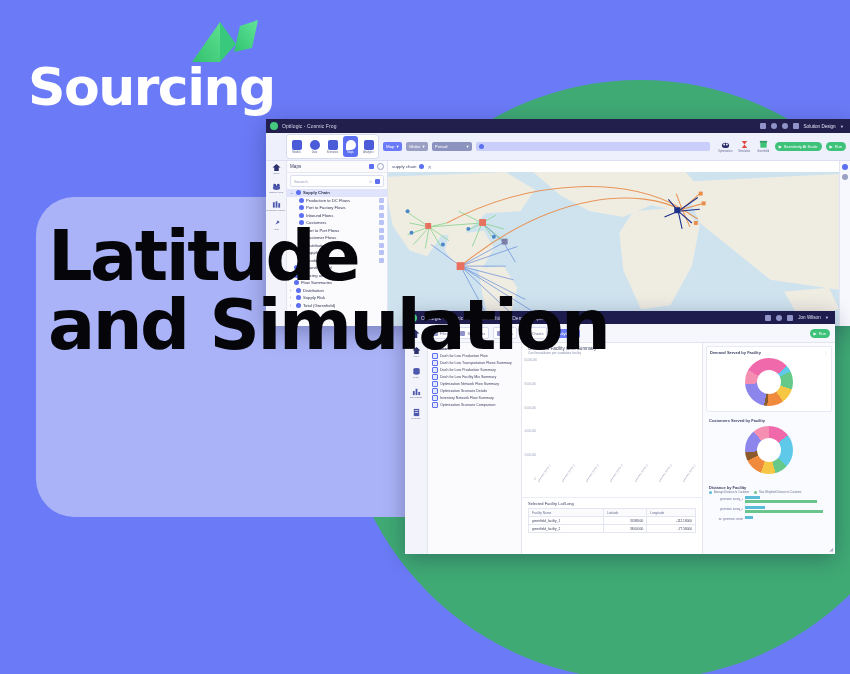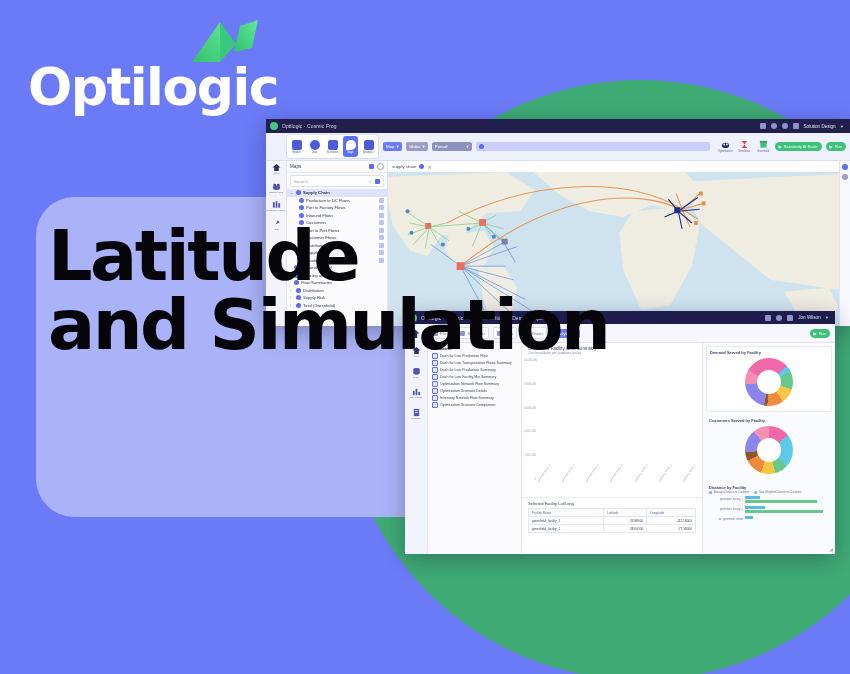--- a/index.html
+++ b/index.html
@@ -176,21 +176,21 @@
         </linearGradient>
         <linearGradient id="g2" x1="0" y1="1" x2="1" y2="0">
           <stop offset="0" stop-color="#2fc36f"></stop>
             <stop offset="1" stop-color="#63e49a"></stop>
         </linearGradient>
       </defs>
       <path d="M2 44 L30 4 L30 44 Z" fill="url(#g1)"></path>
       <path d="M30 44 L30 4 L46 26 Z" fill="#39c97c"></path>
       <path d="M50 8 L68 2 L62 30 L44 34 Z" fill="url(#g2)"></path>
     </svg>
-    <div class="brand-word">Optilogic</div>
+    <div class="brand-word">Sourcing</div>
   </div>
 
   <div class="win" id="win-map">
 
     <div class="titlebar">
       <div class="tb-logo"></div>
       <div class="tb-title">Optilogic - Cosmic Frog</div>
       <div class="tb-right">
         <div class="tb-ico"></div>
         <div class="tb-ico" style="border-radius:50%"></div>

